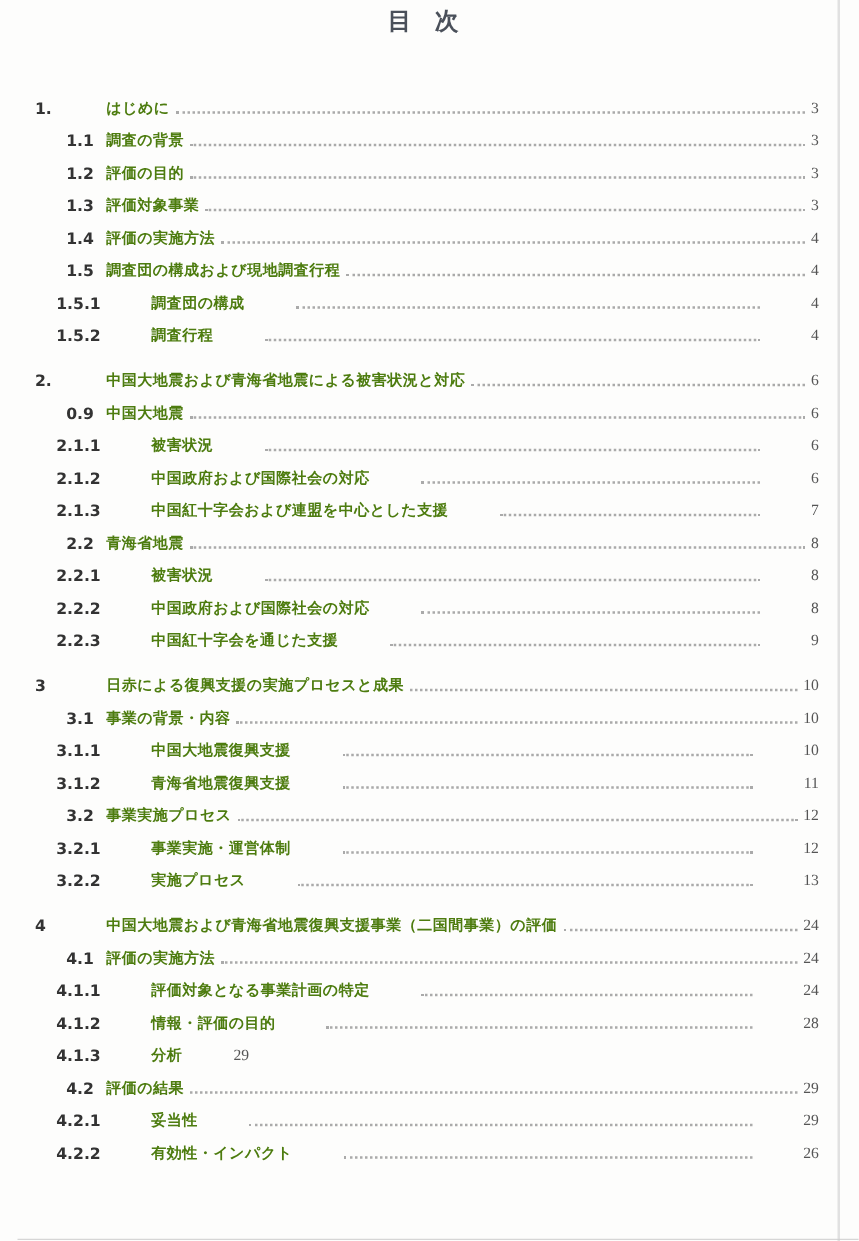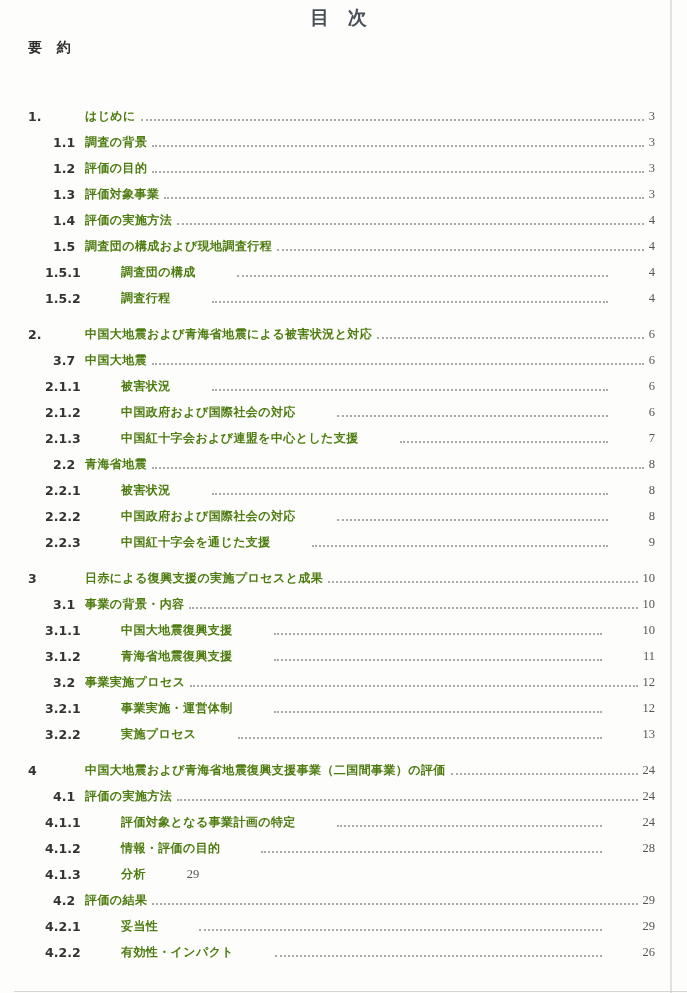--- a/index.html
+++ b/index.html
@@ -103,21 +103,20 @@
     height: 1px;
     background: #cccccc;
     opacity: 0.8;
   }
 </style>
 </head>
 <body>
 
 <div class="page">
   <div class="doc-title">目 次</div>
-  <div class="abstract-label">要 約</div>
   <div class="toc">
       <div class="toc-row lv1 section-start">
         <span class="toc-num">1.</span>
         <span class="toc-label">はじめに</span>
         <span class="toc-leader"></span>
         <span class="toc-page">3</span>
       </div>
       <div class="toc-row lv2">
         <span class="toc-num">1.1</span>
         <span class="toc-label">調査の背景</span>
@@ -160,21 +159,21 @@
         <span class="toc-leader"></span>
         <span class="toc-page">4</span>
       </div>
       <div class="toc-row lv1 section-start">
         <span class="toc-num">2.</span>
         <span class="toc-label">中国大地震および青海省地震による被害状況と対応</span>
         <span class="toc-leader"></span>
         <span class="toc-page">6</span>
       </div>
       <div class="toc-row lv2">
-        <span class="toc-num">3.7</span>
+        <span class="toc-num">0.9</span>
         <span class="toc-label">中国大地震</span>
         <span class="toc-leader"></span>
         <span class="toc-page">6</span>
       </div>
       <div class="toc-row lv3">
         <span class="toc-num">2.1.1</span>
         <span class="toc-label">被害状況</span>
         <span class="toc-leader"></span>
         <span class="toc-page">6</span>
       </div>

